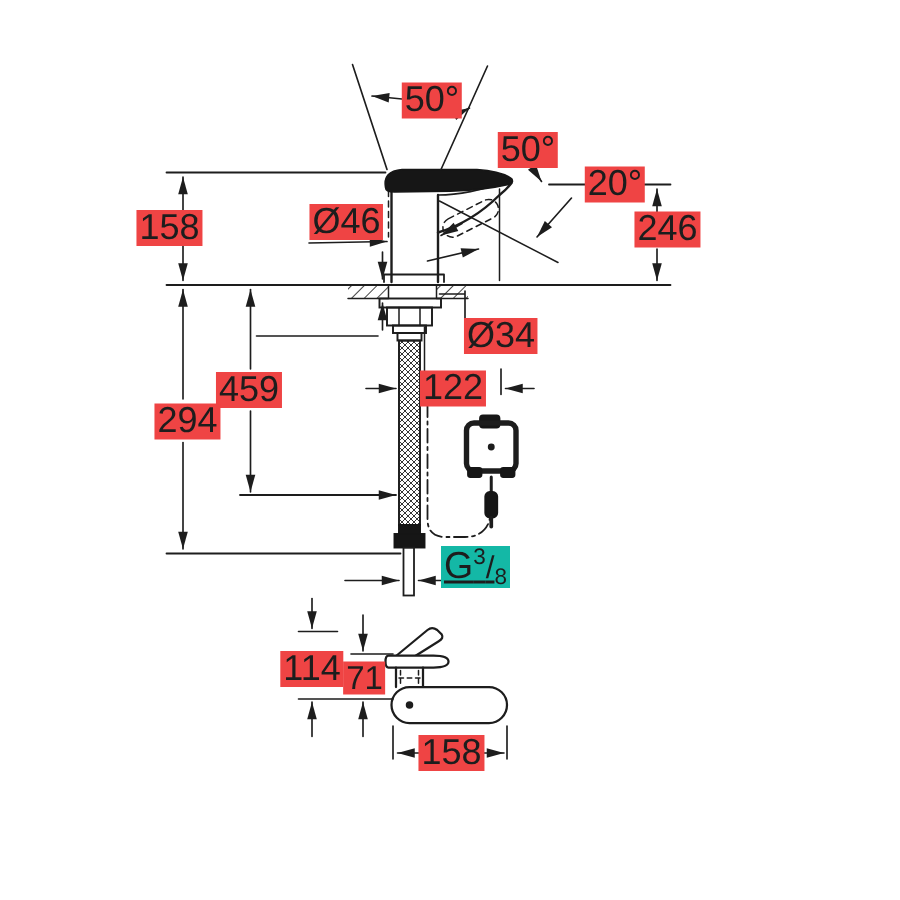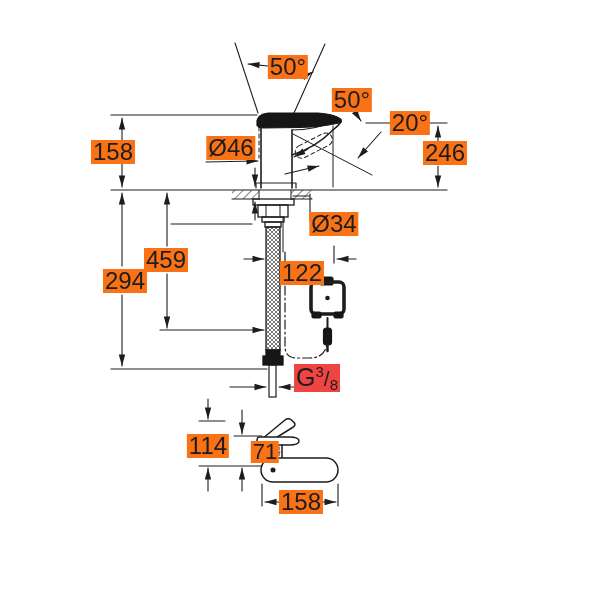--- a/index.html
+++ b/index.html
@@ -1,23 +1,23 @@
 <!DOCTYPE html>
 <html><head>
 <meta charset="utf-8">
 <style>
   html,body{margin:0;padding:0;background:#fff;}
   #stage{position:relative;width:600px;height:600px;background:#fff;overflow:hidden;
          font-family:"Liberation Sans", sans-serif;color:#1d1d1d;}
   #linework{position:absolute;left:0;top:0;}
   .dim{position:absolute;transform:translate(-50%,-50%);font-size:24px;line-height:1;
-       color:#1d1d1d;background:#f97316;padding:0 2px;white-space:nowrap;}
-  .dim.small{font-size:22px;margin-left:22px;}
+       color:#1d1d1d;background:#ef4444;padding:0 2px;white-space:nowrap;}
+  .dim.small{font-size:22px;}
   .thread{position:absolute;transform:translate(0,-50%);font-size:25px;line-height:1;
-          background:#ef4444;padding:0 2px;white-space:nowrap;}
+          background:#14b8a6;padding:0 2px;white-space:nowrap;text-decoration:underline;}
   .thread .sup{font-size:15px;vertical-align:9px;}
   .thread .sub{font-size:15px;vertical-align:-4px;}
   .thread .slash{font-size:21px;}
 </style>
 </head>
 <body>
 
 <div id="stage">
 
   <svg id="linework" width="600" height="600" viewBox="0 0 600 600" fill="none" stroke="#1d1d1d" stroke-width="1.2" stroke-linecap="round">
@@ -151,21 +151,21 @@
   </svg>
 
   <div class="dim" style="left:288px;top:67px">50°</div>
   <div class="dim" style="left:352px;top:100px">50°</div>
   <div class="dim" style="left:410px;top:123px">20°</div>
   <div class="dim" style="left:231px;top:148px">Ø46</div>
   <div class="dim" style="left:113px;top:152px">158</div>
   <div class="dim" style="left:445px;top:153px">246</div>
   <div class="dim" style="left:334px;top:224px">Ø34</div>
   <div class="dim" style="left:166px;top:260px">459</div>
-  <div class="dim" style="left:302px;top:273px">122</div>
+  <div class="dim" style="left:302px;top:259px">122</div>
   <div class="dim" style="left:125px;top:281px">294</div>
 
   <div class="thread" style="left:294px;top:378px">
     <span>G</span><span class="sup">3</span><span class="slash">/</span><span class="sub">8</span>
   </div>
 
   <div class="dim" style="left:208px;top:446px">114</div>
   <div class="dim small" style="left:243px;top:452px">71</div>
   <div class="dim" style="left:301px;top:502px">158</div>
 

